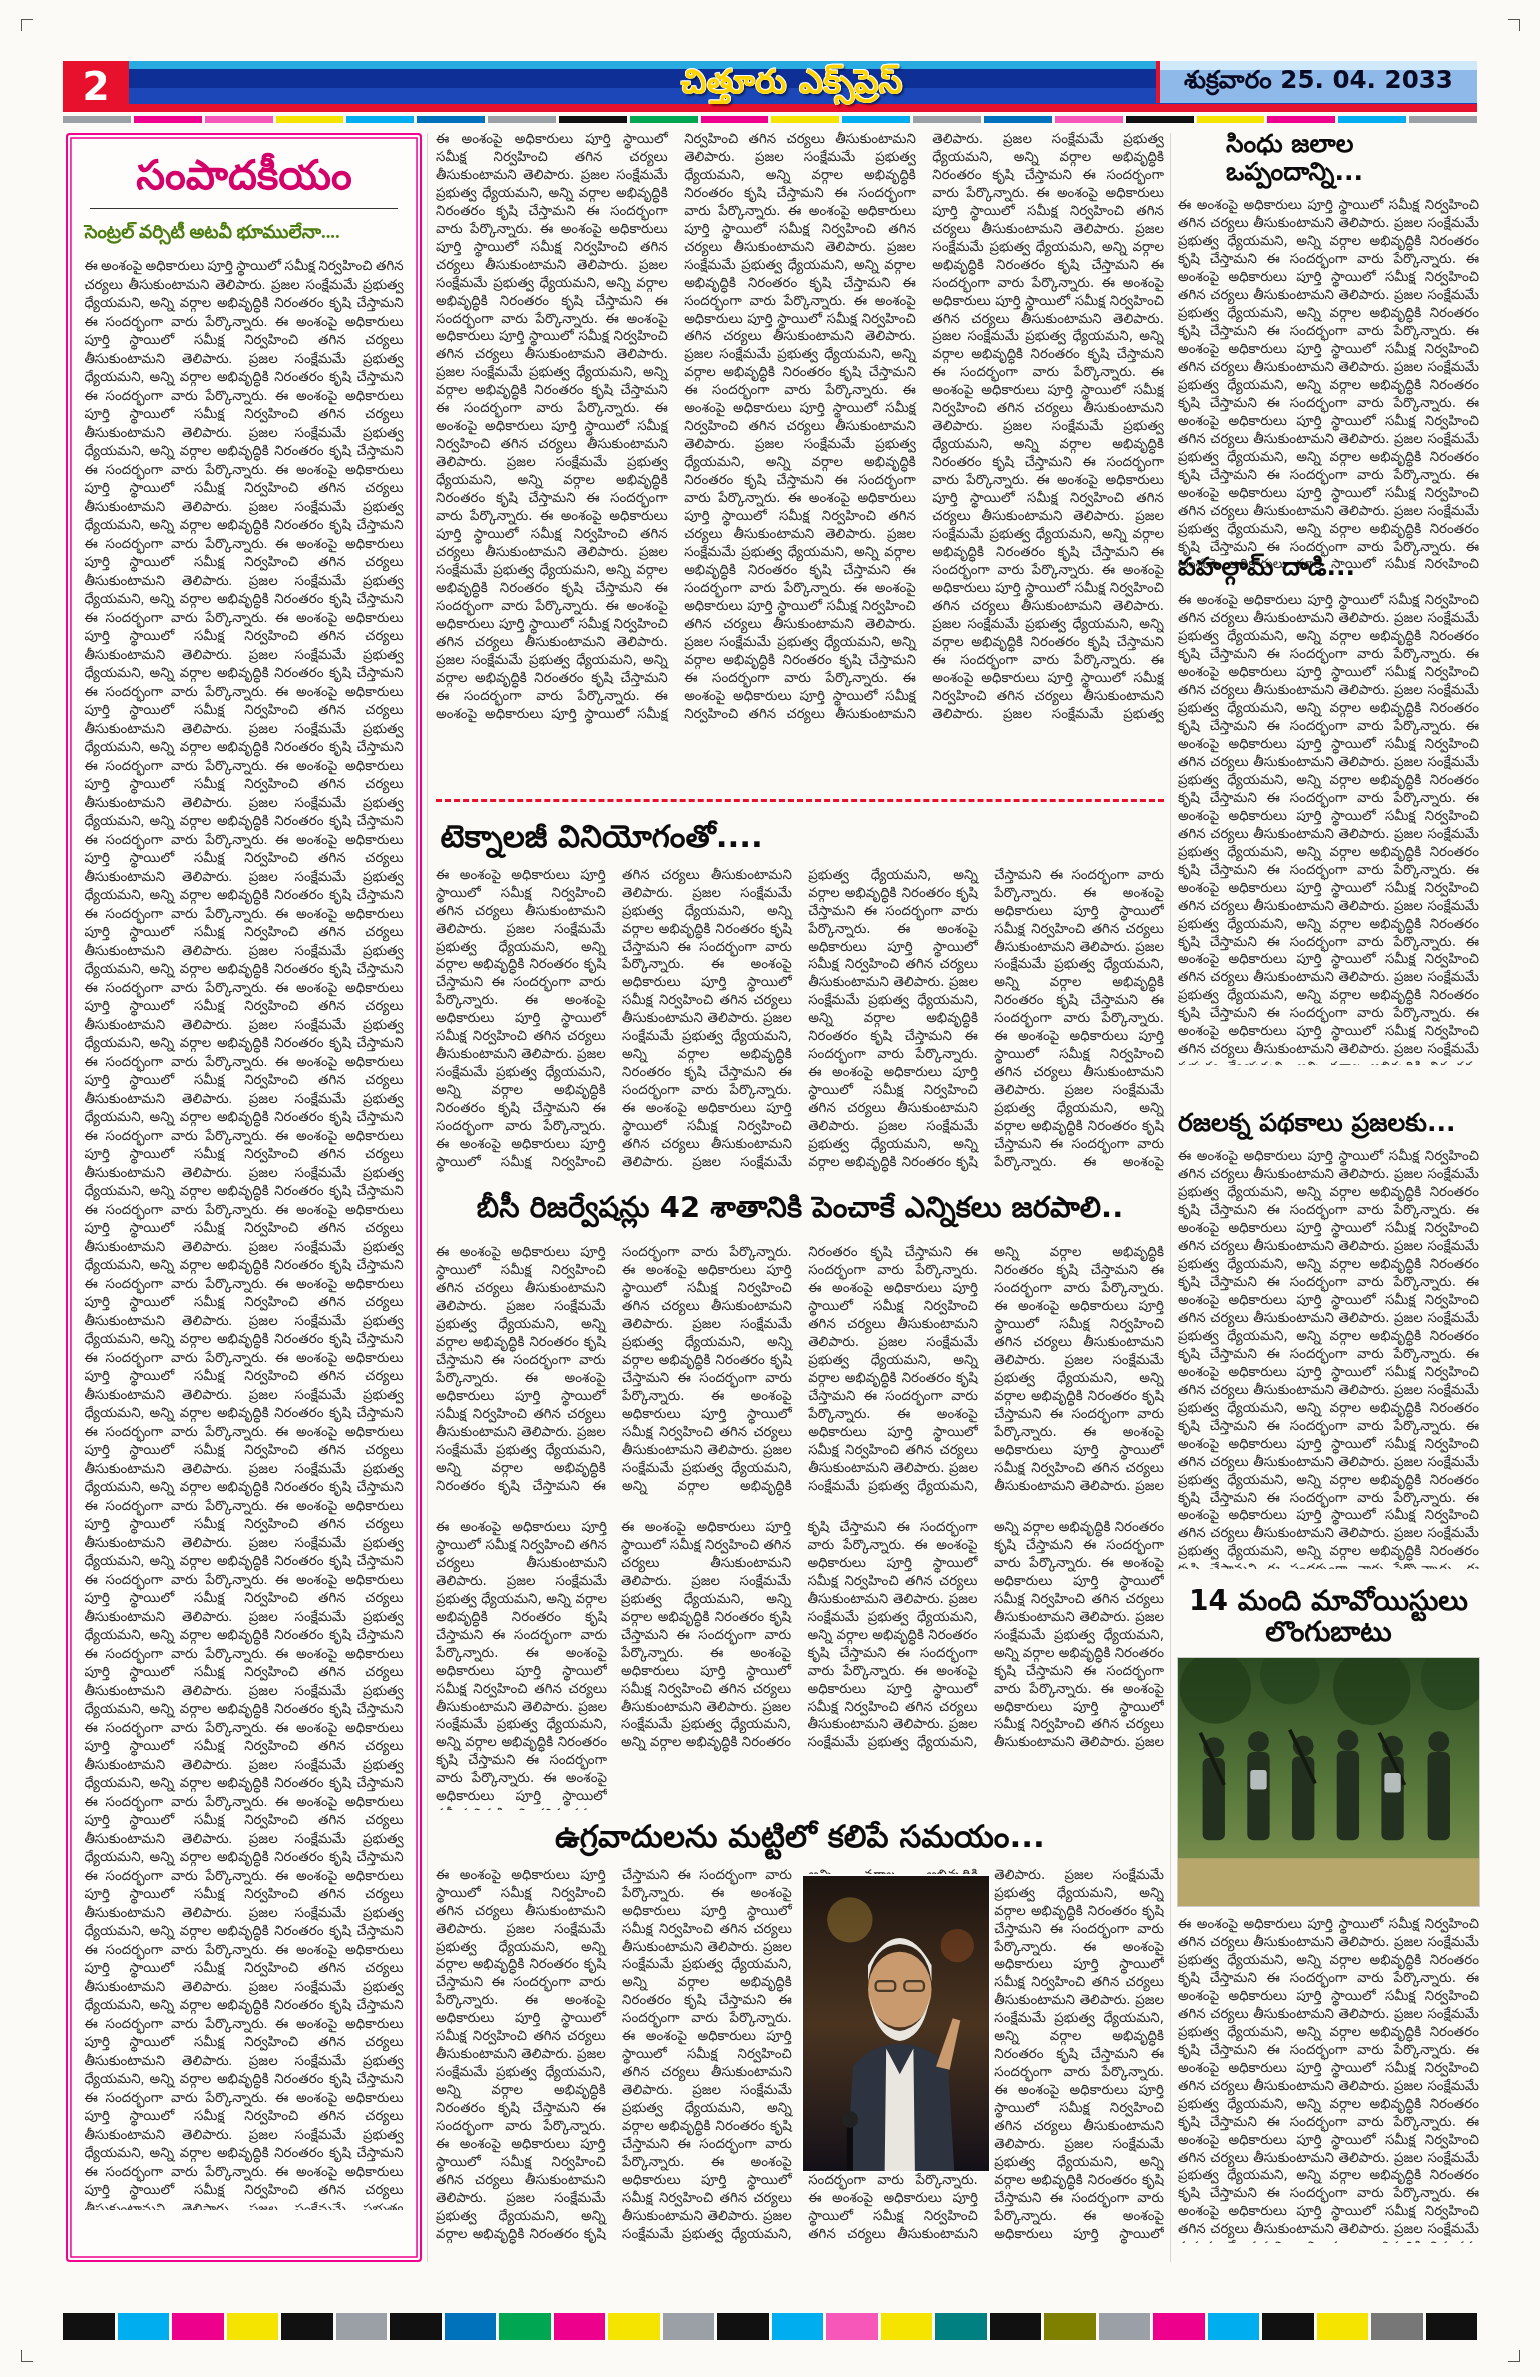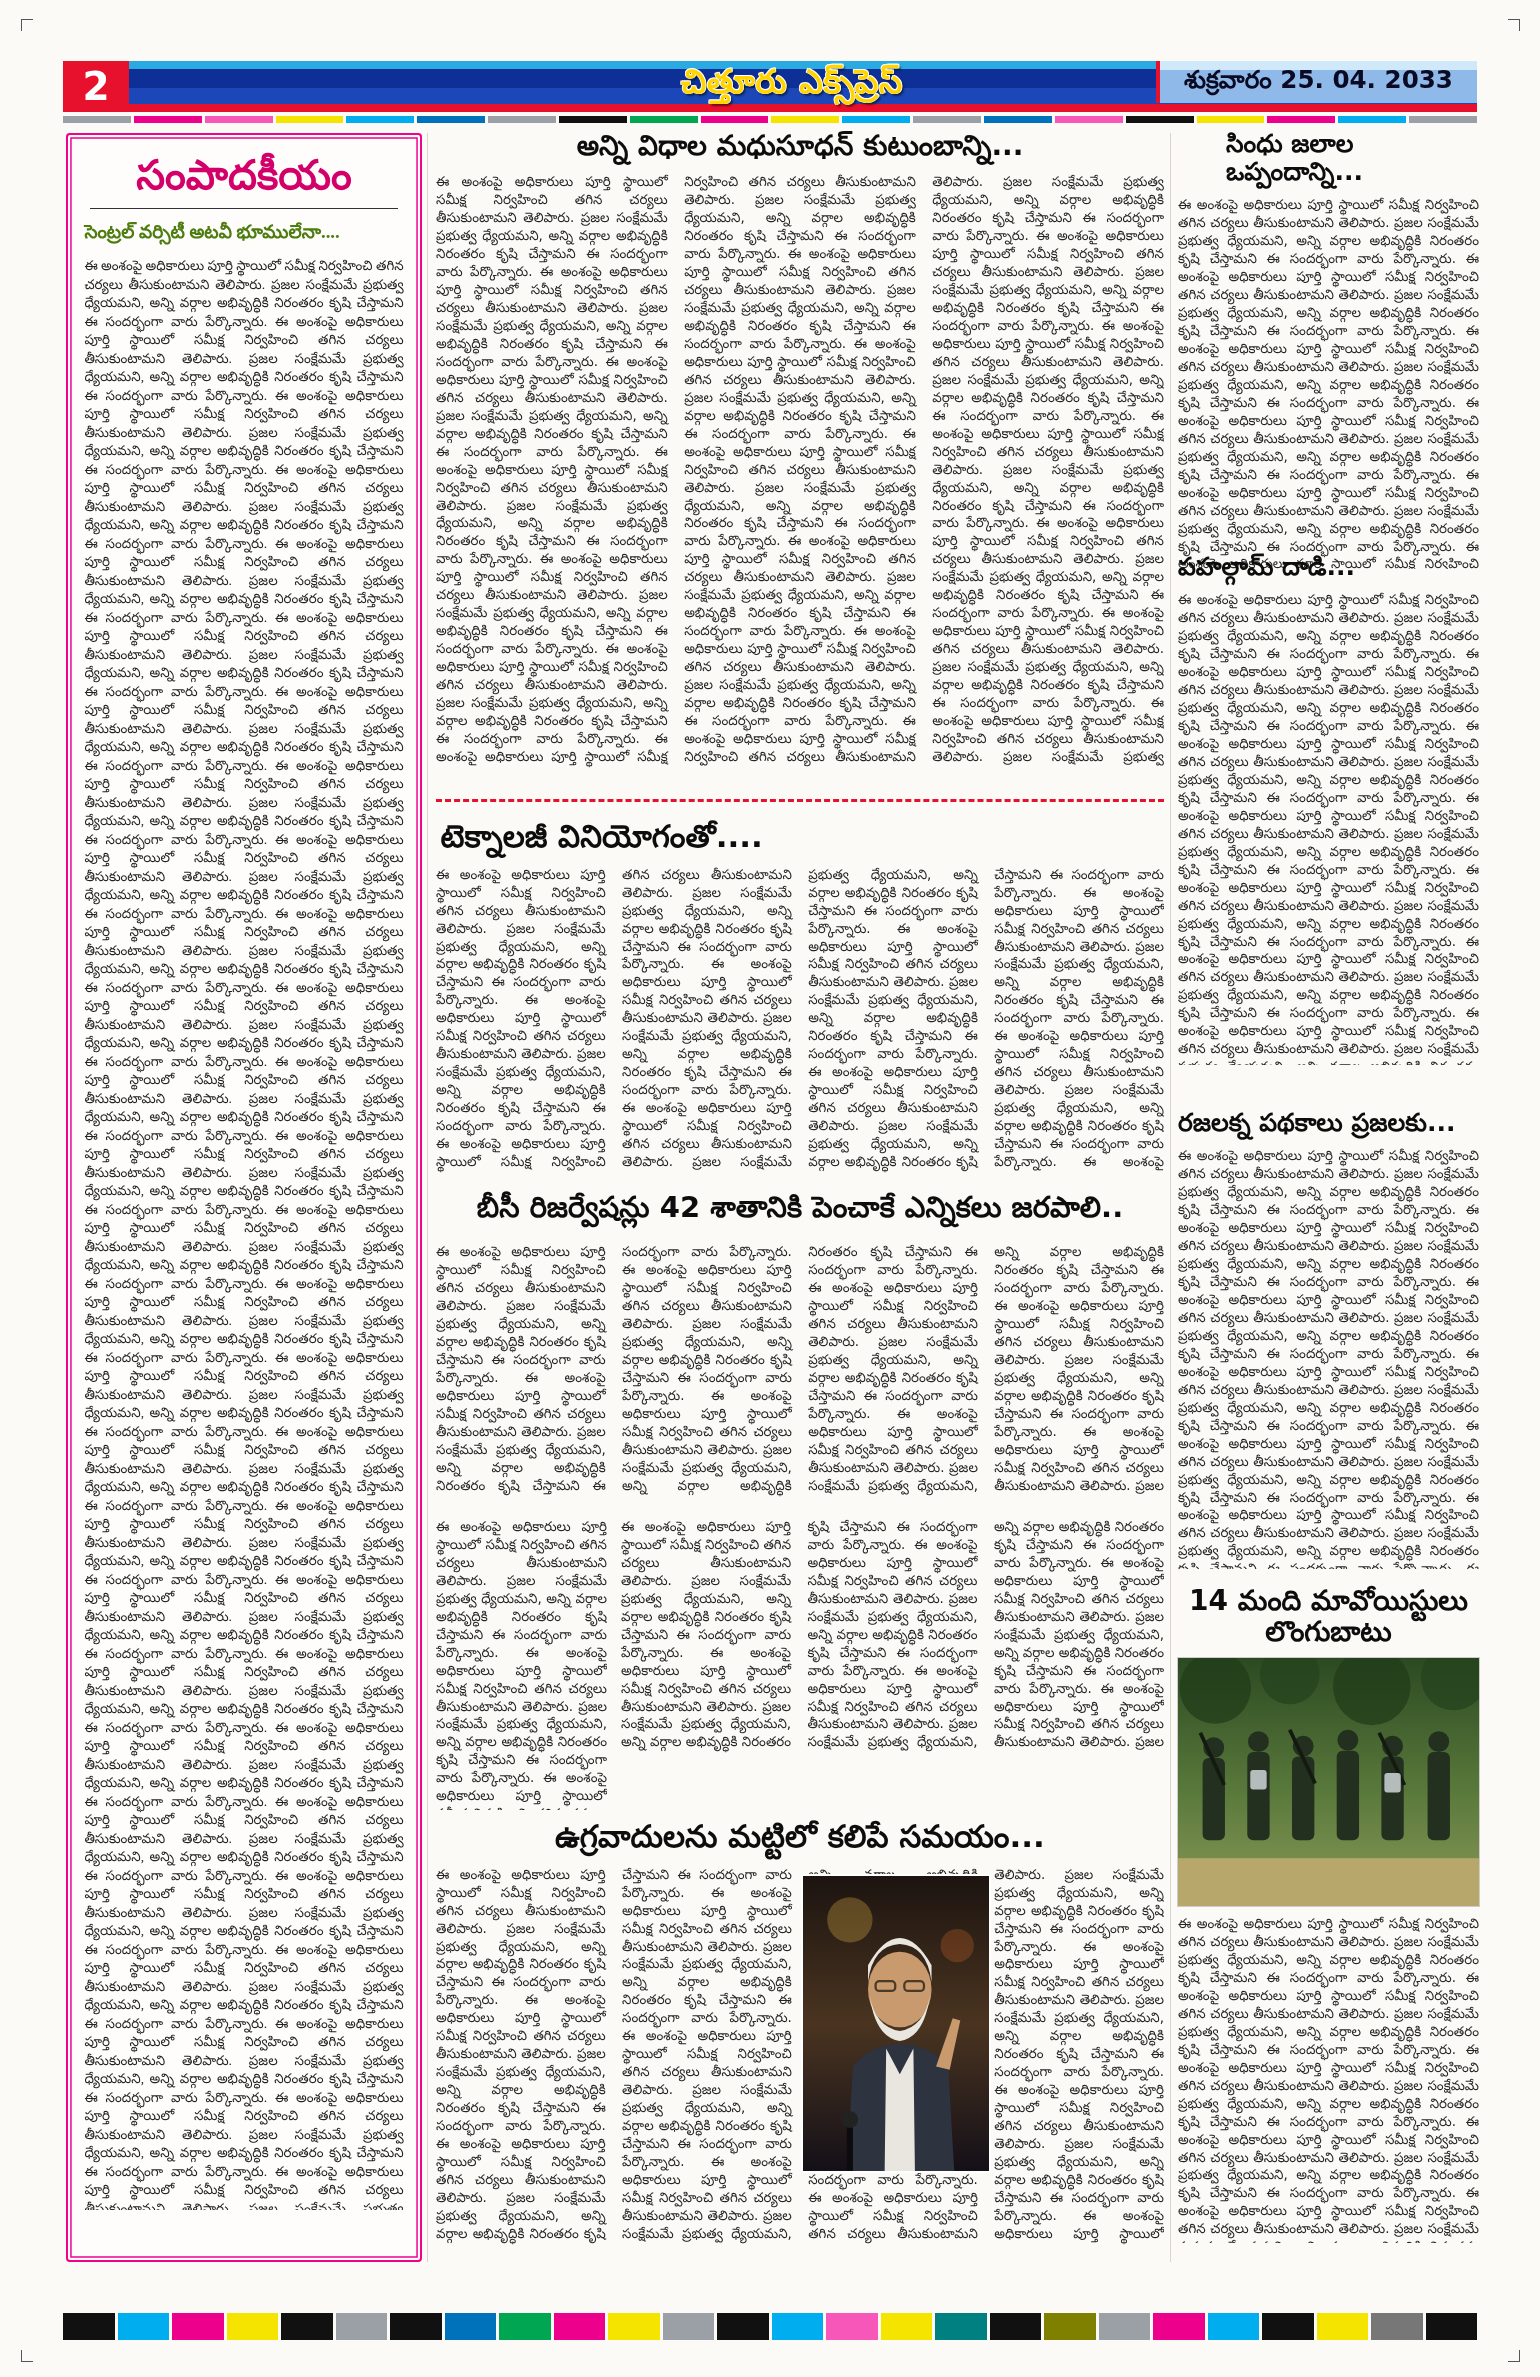--- a/index.html
+++ b/index.html
@@ -173,21 +173,20 @@
   <div class="v-rule r2"></div>
 
   <aside class="editorial">
     <div class="ed-title">సంపాదకీయం</div>
     <div class="ed-rule"></div>
     <div class="ed-subtitle">సెంట్రల్ వర్సిటీ అటవీ భూములేనా....</div>
     <div class="ed-body">ఈ అంశంపై అధికారులు పూర్తి స్థాయిలో సమీక్ష నిర్వహించి తగిన చర్యలు తీసుకుంటామని తెలిపారు. ప్రజల సంక్షేమమే ప్రభుత్వ ధ్యేయమని, అన్ని వర్గాల అభివృద్ధికి నిరంతరం కృషి చేస్తామని ఈ సందర్భంగా వారు పేర్కొన్నారు. ఈ అంశంపై అధికారులు పూర్తి స్థాయిలో సమీక్ష నిర్వహించి తగిన చర్యలు తీసుకుంటామని తెలిపారు. ప్రజల సంక్షేమమే ప్రభుత్వ ధ్యేయమని, అన్ని వర్గాల అభివృద్ధికి నిరంతరం కృషి చేస్తామని ఈ సందర్భంగా వారు పేర్కొన్నారు. ఈ అంశంపై అధికారులు పూర్తి స్థాయిలో సమీక్ష నిర్వహించి తగిన చర్యలు తీసుకుంటామని తెలిపారు. ప్రజల సంక్షేమమే ప్రభుత్వ ధ్యేయమని, అన్ని వర్గాల అభివృద్ధికి నిరంతరం కృషి చేస్తామని ఈ సందర్భంగా వారు పేర్కొన్నారు. ఈ అంశంపై అధికారులు పూర్తి స్థాయిలో సమీక్ష నిర్వహించి తగిన చర్యలు తీసుకుంటామని తెలిపారు. ప్రజల సంక్షేమమే ప్రభుత్వ ధ్యేయమని, అన్ని వర్గాల అభివృద్ధికి నిరంతరం కృషి చేస్తామని ఈ సందర్భంగా వారు పేర్కొన్నారు. ఈ అంశంపై అధికారులు పూర్తి స్థాయిలో సమీక్ష నిర్వహించి తగిన చర్యలు తీసుకుంటామని తెలిపారు. ప్రజల సంక్షేమమే ప్రభుత్వ ధ్యేయమని, అన్ని వర్గాల అభివృద్ధికి నిరంతరం కృషి చేస్తామని ఈ సందర్భంగా వారు పేర్కొన్నారు. ఈ అంశంపై అధికారులు పూర్తి స్థాయిలో సమీక్ష నిర్వహించి తగిన చర్యలు తీసుకుంటామని తెలిపారు. ప్రజల సంక్షేమమే ప్రభుత్వ ధ్యేయమని, అన్ని వర్గాల అభివృద్ధికి నిరంతరం కృషి చేస్తామని ఈ సందర్భంగా వారు పేర్కొన్నారు. ఈ అంశంపై అధికారులు పూర్తి స్థాయిలో సమీక్ష నిర్వహించి తగిన చర్యలు తీసుకుంటామని తెలిపారు. ప్రజల సంక్షేమమే ప్రభుత్వ ధ్యేయమని, అన్ని వర్గాల అభివృద్ధికి నిరంతరం కృషి చేస్తామని ఈ సందర్భంగా వారు పేర్కొన్నారు. ఈ అంశంపై అధికారులు పూర్తి స్థాయిలో సమీక్ష నిర్వహించి తగిన చర్యలు తీసుకుంటామని తెలిపారు. ప్రజల సంక్షేమమే ప్రభుత్వ ధ్యేయమని, అన్ని వర్గాల అభివృద్ధికి నిరంతరం కృషి చేస్తామని ఈ సందర్భంగా వారు పేర్కొన్నారు. ఈ అంశంపై అధికారులు పూర్తి స్థాయిలో సమీక్ష నిర్వహించి తగిన చర్యలు తీసుకుంటామని తెలిపారు. ప్రజల సంక్షేమమే ప్రభుత్వ ధ్యేయమని, అన్ని వర్గాల అభివృద్ధికి నిరంతరం కృషి చేస్తామని ఈ సందర్భంగా వారు పేర్కొన్నారు. ఈ అంశంపై అధికారులు పూర్తి స్థాయిలో సమీక్ష నిర్వహించి తగిన చర్యలు తీసుకుంటామని తెలిపారు. ప్రజల సంక్షేమమే ప్రభుత్వ ధ్యేయమని, అన్ని వర్గాల అభివృద్ధికి నిరంతరం కృషి చేస్తామని ఈ సందర్భంగా వారు పేర్కొన్నారు. ఈ అంశంపై అధికారులు పూర్తి స్థాయిలో సమీక్ష నిర్వహించి తగిన చర్యలు తీసుకుంటామని తెలిపారు. ప్రజల సంక్షేమమే ప్రభుత్వ ధ్యేయమని, అన్ని వర్గాల అభివృద్ధికి నిరంతరం కృషి చేస్తామని ఈ సందర్భంగా వారు పేర్కొన్నారు. ఈ అంశంపై అధికారులు పూర్తి స్థాయిలో సమీక్ష నిర్వహించి తగిన చర్యలు తీసుకుంటామని తెలిపారు. ప్రజల సంక్షేమమే ప్రభుత్వ ధ్యేయమని, అన్ని వర్గాల అభివృద్ధికి నిరంతరం కృషి చేస్తామని ఈ సందర్భంగా వారు పేర్కొన్నారు. ఈ అంశంపై అధికారులు పూర్తి స్థాయిలో సమీక్ష నిర్వహించి తగిన చర్యలు తీసుకుంటామని తెలిపారు. ప్రజల సంక్షేమమే ప్రభుత్వ ధ్యేయమని, అన్ని వర్గాల అభివృద్ధికి నిరంతరం కృషి చేస్తామని ఈ సందర్భంగా వారు పేర్కొన్నారు. ఈ అంశంపై అధికారులు పూర్తి స్థాయిలో సమీక్ష నిర్వహించి తగిన చర్యలు తీసుకుంటామని తెలిపారు. ప్రజల సంక్షేమమే ప్రభుత్వ ధ్యేయమని, అన్ని వర్గాల అభివృద్ధికి నిరంతరం కృషి చేస్తామని ఈ సందర్భంగా వారు పేర్కొన్నారు. ఈ అంశంపై అధికారులు పూర్తి స్థాయిలో సమీక్ష నిర్వహించి తగిన చర్యలు తీసుకుంటామని తెలిపారు. ప్రజల సంక్షేమమే ప్రభుత్వ ధ్యేయమని, అన్ని వర్గాల అభివృద్ధికి నిరంతరం కృషి చేస్తామని ఈ సందర్భంగా వారు పేర్కొన్నారు. ఈ అంశంపై అధికారులు పూర్తి స్థాయిలో సమీక్ష నిర్వహించి తగిన చర్యలు తీసుకుంటామని తెలిపారు. ప్రజల సంక్షేమమే ప్రభుత్వ ధ్యేయమని, అన్ని వర్గాల అభివృద్ధికి నిరంతరం కృషి చేస్తామని ఈ సందర్భంగా వారు పేర్కొన్నారు. ఈ అంశంపై అధికారులు పూర్తి స్థాయిలో సమీక్ష నిర్వహించి తగిన చర్యలు తీసుకుంటామని తెలిపారు. ప్రజల సంక్షేమమే ప్రభుత్వ ధ్యేయమని, అన్ని వర్గాల అభివృద్ధికి నిరంతరం కృషి చేస్తామని ఈ సందర్భంగా వారు పేర్కొన్నారు. ఈ అంశంపై అధికారులు పూర్తి స్థాయిలో సమీక్ష నిర్వహించి తగిన చర్యలు తీసుకుంటామని తెలిపారు. ప్రజల సంక్షేమమే ప్రభుత్వ ధ్యేయమని, అన్ని వర్గాల అభివృద్ధికి నిరంతరం కృషి చేస్తామని ఈ సందర్భంగా వారు పేర్కొన్నారు. ఈ అంశంపై అధికారులు పూర్తి స్థాయిలో సమీక్ష నిర్వహించి తగిన చర్యలు తీసుకుంటామని తెలిపారు. ప్రజల సంక్షేమమే ప్రభుత్వ ధ్యేయమని, అన్ని వర్గాల అభివృద్ధికి నిరంతరం కృషి చేస్తామని ఈ సందర్భంగా వారు పేర్కొన్నారు. ఈ అంశంపై అధికారులు పూర్తి స్థాయిలో సమీక్ష నిర్వహించి తగిన చర్యలు తీసుకుంటామని తెలిపారు. ప్రజల సంక్షేమమే ప్రభుత్వ ధ్యేయమని, అన్ని వర్గాల అభివృద్ధికి నిరంతరం కృషి చేస్తామని ఈ సందర్భంగా వారు పేర్కొన్నారు. ఈ అంశంపై అధికారులు పూర్తి స్థాయిలో సమీక్ష నిర్వహించి తగిన చర్యలు తీసుకుంటామని తెలిపారు. ప్రజల సంక్షేమమే ప్రభుత్వ ధ్యేయమని, అన్ని వర్గాల అభివృద్ధికి నిరంతరం కృషి చేస్తామని ఈ సందర్భంగా వారు పేర్కొన్నారు. ఈ అంశంపై అధికారులు పూర్తి స్థాయిలో సమీక్ష నిర్వహించి తగిన చర్యలు తీసుకుంటామని తెలిపారు. ప్రజల సంక్షేమమే ప్రభుత్వ ధ్యేయమని, అన్ని వర్గాల అభివృద్ధికి నిరంతరం కృషి చేస్తామని ఈ సందర్భంగా వారు పేర్కొన్నారు. ఈ అంశంపై అధికారులు పూర్తి స్థాయిలో సమీక్ష నిర్వహించి తగిన చర్యలు తీసుకుంటామని తెలిపారు. ప్రజల సంక్షేమమే ప్రభుత్వ ధ్యేయమని, అన్ని వర్గాల అభివృద్ధికి నిరంతరం కృషి చేస్తామని ఈ సందర్భంగా వారు పేర్కొన్నారు. ఈ అంశంపై అధికారులు పూర్తి స్థాయిలో సమీక్ష నిర్వహించి తగిన చర్యలు తీసుకుంటామని తెలిపారు. ప్రజల సంక్షేమమే ప్రభుత్వ ధ్యేయమని, అన్ని వర్గాల అభివృద్ధికి నిరంతరం కృషి చేస్తామని ఈ సందర్భంగా వారు పేర్కొన్నారు. ఈ అంశంపై అధికారులు పూర్తి స్థాయిలో సమీక్ష నిర్వహించి తగిన చర్యలు తీసుకుంటామని తెలిపారు. ప్రజల సంక్షేమమే ప్రభుత్వ ధ్యేయమని, అన్ని వర్గాల అభివృద్ధికి నిరంతరం కృషి చేస్తామని ఈ సందర్భంగా వారు పేర్కొన్నారు. ఈ అంశంపై అధికారులు పూర్తి స్థాయిలో సమీక్ష నిర్వహించి తగిన చర్యలు తీసుకుంటామని తెలిపారు. ప్రజల సంక్షేమమే ప్రభుత్వ ధ్యేయమని, అన్ని వర్గాల అభివృద్ధికి నిరంతరం కృషి చేస్తామని ఈ సందర్భంగా వారు పేర్కొన్నారు. ఈ అంశంపై అధికారులు పూర్తి స్థాయిలో సమీక్ష నిర్వహించి తగిన చర్యలు తీసుకుంటామని తెలిపారు. ప్రజల సంక్షేమమే ప్రభుత్వ ధ్యేయమని, అన్ని వర్గాల అభివృద్ధికి నిరంతరం కృషి చేస్తామని ఈ సందర్భంగా వారు పేర్కొన్నారు. ఈ అంశంపై అధికారులు పూర్తి స్థాయిలో సమీక్ష నిర్వహించి తగిన చర్యలు తీసుకుంటామని తెలిపారు. ప్రజల సంక్షేమమే ప్రభుత్వ ధ్యేయమని, అన్ని వర్గాల అభివృద్ధికి నిరంతరం కృషి చేస్తామని ఈ సందర్భంగా వారు పేర్కొన్నారు. ఈ అంశంపై అధికారులు పూర్తి స్థాయిలో సమీక్ష నిర్వహించి తగిన చర్యలు తీసుకుంటామని తెలిపారు. ప్రజల సంక్షేమమే ప్రభుత్వ ధ్యేయమని, అన్ని వర్గాల అభివృద్ధికి నిరంతరం కృషి చేస్తామని ఈ సందర్భంగా వారు పేర్కొన్నారు. ఈ అంశంపై అధికారులు పూర్తి స్థాయిలో సమీక్ష నిర్వహించి తగిన చర్యలు తీసుకుంటామని తెలిపారు. ప్రజల సంక్షేమమే ప్రభుత్వ ధ్యేయమని, అన్ని వర్గాల అభివృద్ధికి నిరంతరం కృషి చేస్తామని ఈ సందర్భంగా వారు పేర్కొన్నారు. ఈ అంశంపై అధికారులు పూర్తి స్థాయిలో సమీక్ష నిర్వహించి తగిన చర్యలు తీసుకుంటామని తెలిపారు. ప్రజల సంక్షేమమే ప్రభుత్వ ధ్యేయమని, అన్ని వర్గాల అభివృద్ధికి నిరంతరం కృషి చేస్తామని ఈ సందర్భంగా వారు పేర్కొన్నారు. ఈ అంశంపై అధికారులు పూర్తి స్థాయిలో సమీక్ష నిర్వహించి తగిన చర్యలు తీసుకుంటామని తెలిపారు. ప్రజల సంక్షేమమే ప్రభుత్వ ధ్యేయమని, అన్ని వర్గాల అభివృద్ధికి నిరంతరం కృషి చేస్తామని ఈ సందర్భంగా వారు పేర్కొన్నారు. ఈ అంశంపై అధికారులు పూర్తి స్థాయిలో సమీక్ష నిర్వహించి తగిన చర్యలు తీసుకుంటామని తెలిపారు. ప్రజల సంక్షేమమే ప్రభుత్వ ధ్యేయమని, అన్ని వర్గాల అభివృద్ధికి నిరంతరం కృషి చేస్తామని ఈ సందర్భంగా వారు పేర్కొన్నారు. ఈ అంశంపై అధికారులు పూర్తి స్థాయిలో సమీక్ష నిర్వహించి తగిన చర్యలు తీసుకుంటామని తెలిపారు. ప్రజల సంక్షేమమే ప్రభుత్వ ధ్యేయమని, అన్ని వర్గాల అభివృద్ధికి నిరంతరం కృషి చేస్తామని ఈ సందర్భంగా వారు పేర్కొన్నారు. ఈ అంశంపై అధికారులు పూర్తి స్థాయిలో సమీక్ష నిర్వహించి తగిన చర్యలు తీసుకుంటామని తెలిపారు. ప్రజల సంక్షేమమే ప్రభుత్వ ధ్యేయమని, అన్ని వర్గాల అభివృద్ధికి నిరంతరం కృషి చేస్తామని ఈ సందర్భంగా వారు పేర్కొన్నారు. ఈ అంశంపై అధికారులు పూర్తి స్థాయిలో సమీక్ష నిర్వహించి తగిన చర్యలు తీసుకుంటామని తెలిపారు. ప్రజల సంక్షేమమే ప్రభుత్వ ధ్యేయమని, అన్ని వర్గాల అభివృద్ధికి నిరంతరం కృషి చేస్తామని ఈ సందర్భంగా వారు పేర్కొన్నారు. ఈ అంశంపై అధికారులు పూర్తి స్థాయిలో సమీక్ష నిర్వహించి తగిన చర్యలు తీసుకుంటామని తెలిపారు. ప్రజల సంక్షేమమే ప్రభుత్వ ధ్యేయమని, అన్ని వర్గాల అభివృద్ధికి నిరంతరం కృషి చేస్తామని ఈ సందర్భంగా వారు పేర్కొన్నారు. ఈ అంశంపై అధికారులు పూర్తి స్థాయిలో సమీక్ష నిర్వహించి తగిన చర్యలు తీసుకుంటామని తెలిపారు. ప్రజల సంక్షేమమే ప్రభుత్వ ధ్యేయమని, అన్ని వర్గాల అభివృద్ధికి నిరంతరం కృషి చేస్తామని ఈ సందర్భంగా వారు పేర్కొన్నారు. ఈ అంశంపై అధికారులు పూర్తి స్థాయిలో సమీక్ష నిర్వహించి తగిన చర్యలు తీసుకుంటామని తెలిపారు. ప్రజల సంక్షేమమే ప్రభుత్వ ధ్యేయమని, అన్ని వర్గాల అభివృద్ధికి నిరంతరం కృషి చేస్తామని ఈ సందర్భంగా వారు పేర్కొన్నారు. ఈ అంశంపై అధికారులు పూర్తి స్థాయిలో సమీక్ష నిర్వహించి తగిన చర్యలు తీసుకుంటామని తెలిపారు. ప్రజల సంక్షేమమే ప్రభుత్వ ధ్యేయమని, అన్ని వర్గాల అభివృద్ధికి నిరంతరం కృషి చేస్తామని ఈ సందర్భంగా వారు పేర్కొన్నారు. ఈ అంశంపై అధికారులు పూర్తి స్థాయిలో సమీక్ష నిర్వహించి తగిన చర్యలు తీసుకుంటామని తెలిపారు. ప్రజల సంక్షేమమే ప్రభుత్వ ధ్యేయమని, అన్ని వర్గాల అభివృద్ధికి నిరంతరం కృషి చేస్తామని ఈ సందర్భంగా వారు పేర్కొన్నారు. ఈ అంశంపై అధికారులు పూర్తి స్థాయిలో సమీక్ష నిర్వహించి తగిన చర్యలు తీసుకుంటామని తెలిపారు. ప్రజల సంక్షేమమే ప్రభుత్వ ధ్యేయమని, అన్ని వర్గాల అభివృద్ధికి నిరంతరం కృషి చేస్తామని ఈ సందర్భంగా వారు పేర్కొన్నారు. ఈ అంశంపై అధికారులు పూర్తి స్థాయిలో సమీక్ష నిర్వహించి తగిన చర్యలు తీసుకుంటామని తెలిపారు. ప్రజల సంక్షేమమే ప్రభుత్వ ధ్యేయమని, అన్ని వర్గాల అభివృద్ధికి నిరంతరం కృషి చేస్తామని ఈ సందర్భంగా వారు పేర్కొన్నారు. ఈ అంశంపై అధికారులు పూర్తి స్థాయిలో సమీక్ష నిర్వహించి తగిన చర్యలు తీసుకుంటామని తెలిపారు. ప్రజల సంక్షేమమే ప్రభుత్వ ధ్యేయమని, అన్ని వర్గాల అభివృద్ధికి నిరంతరం కృషి చేస్తామని ఈ సందర్భంగా వారు పేర్కొన్నారు. ఈ అంశంపై అధికారులు పూర్తి స్థాయిలో సమీక్ష నిర్వహించి తగిన చర్యలు తీసుకుంటామని తెలిపారు. ప్రజల సంక్షేమమే ప్రభుత్వ ధ్యేయమని, అన్ని వర్గాల అభివృద్ధికి నిరంతరం కృషి చేస్తామని ఈ సందర్భంగా వారు పేర్కొన్నారు. ఈ అంశంపై అధికారులు పూర్తి స్థాయిలో సమీక్ష నిర్వహించి తగిన చర్యలు తీసుకుంటామని తెలిపారు. ప్రజల సంక్షేమమే ప్రభుత్వ ధ్యేయమని, అన్ని వర్గాల అభివృద్ధికి నిరంతరం కృషి చేస్తామని ఈ సందర్భంగా వారు పేర్కొన్నారు. ఈ అంశంపై అధికారులు పూర్తి స్థాయిలో సమీక్ష నిర్వహించి తగిన చర్యలు తీసుకుంటామని తెలిపారు. ప్రజల సంక్షేమమే ప్రభుత్వ ధ్యేయమని, అన్ని వర్గాల అభివృద్ధికి నిరంతరం కృషి చేస్తామని ఈ సందర్భంగా వారు పేర్కొన్నారు. ఈ అంశంపై అధికారులు పూర్తి స్థాయిలో సమీక్ష నిర్వహించి తగిన చర్యలు తీసుకుంటామని తెలిపారు. ప్రజల సంక్షేమమే ప్రభుత్వ ధ్యేయమని, అన్ని వర్గాల అభివృద్ధికి నిరంతరం కృషి చేస్తామని ఈ సందర్భంగా వారు పేర్కొన్నారు. </div>
   </aside>
 
   <section class="abs art-family">
-    <h2 class="headline center">అన్ని విధాల మధుసూధన్ కుటుంబాన్ని...</h2>
     <div class="body-text">ఈ అంశంపై అధికారులు పూర్తి స్థాయిలో సమీక్ష నిర్వహించి తగిన చర్యలు తీసుకుంటామని తెలిపారు. ప్రజల సంక్షేమమే ప్రభుత్వ ధ్యేయమని, అన్ని వర్గాల అభివృద్ధికి నిరంతరం కృషి చేస్తామని ఈ సందర్భంగా వారు పేర్కొన్నారు. ఈ అంశంపై అధికారులు పూర్తి స్థాయిలో సమీక్ష నిర్వహించి తగిన చర్యలు తీసుకుంటామని తెలిపారు. ప్రజల సంక్షేమమే ప్రభుత్వ ధ్యేయమని, అన్ని వర్గాల అభివృద్ధికి నిరంతరం కృషి చేస్తామని ఈ సందర్భంగా వారు పేర్కొన్నారు. ఈ అంశంపై అధికారులు పూర్తి స్థాయిలో సమీక్ష నిర్వహించి తగిన చర్యలు తీసుకుంటామని తెలిపారు. ప్రజల సంక్షేమమే ప్రభుత్వ ధ్యేయమని, అన్ని వర్గాల అభివృద్ధికి నిరంతరం కృషి చేస్తామని ఈ సందర్భంగా వారు పేర్కొన్నారు. ఈ అంశంపై అధికారులు పూర్తి స్థాయిలో సమీక్ష నిర్వహించి తగిన చర్యలు తీసుకుంటామని తెలిపారు. ప్రజల సంక్షేమమే ప్రభుత్వ ధ్యేయమని, అన్ని వర్గాల అభివృద్ధికి నిరంతరం కృషి చేస్తామని ఈ సందర్భంగా వారు పేర్కొన్నారు. ఈ అంశంపై అధికారులు పూర్తి స్థాయిలో సమీక్ష నిర్వహించి తగిన చర్యలు తీసుకుంటామని తెలిపారు. ప్రజల సంక్షేమమే ప్రభుత్వ ధ్యేయమని, అన్ని వర్గాల అభివృద్ధికి నిరంతరం కృషి చేస్తామని ఈ సందర్భంగా వారు పేర్కొన్నారు. ఈ అంశంపై అధికారులు పూర్తి స్థాయిలో సమీక్ష నిర్వహించి తగిన చర్యలు తీసుకుంటామని తెలిపారు. ప్రజల సంక్షేమమే ప్రభుత్వ ధ్యేయమని, అన్ని వర్గాల అభివృద్ధికి నిరంతరం కృషి చేస్తామని ఈ సందర్భంగా వారు పేర్కొన్నారు. ఈ అంశంపై అధికారులు పూర్తి స్థాయిలో సమీక్ష నిర్వహించి తగిన చర్యలు తీసుకుంటామని తెలిపారు. ప్రజల సంక్షేమమే ప్రభుత్వ ధ్యేయమని, అన్ని వర్గాల అభివృద్ధికి నిరంతరం కృషి చేస్తామని ఈ సందర్భంగా వారు పేర్కొన్నారు. ఈ అంశంపై అధికారులు పూర్తి స్థాయిలో సమీక్ష నిర్వహించి తగిన చర్యలు తీసుకుంటామని తెలిపారు. ప్రజల సంక్షేమమే ప్రభుత్వ ధ్యేయమని, అన్ని వర్గాల అభివృద్ధికి నిరంతరం కృషి చేస్తామని ఈ సందర్భంగా వారు పేర్కొన్నారు. ఈ అంశంపై అధికారులు పూర్తి స్థాయిలో సమీక్ష నిర్వహించి తగిన చర్యలు తీసుకుంటామని తెలిపారు. ప్రజల సంక్షేమమే ప్రభుత్వ ధ్యేయమని, అన్ని వర్గాల అభివృద్ధికి నిరంతరం కృషి చేస్తామని ఈ సందర్భంగా వారు పేర్కొన్నారు. ఈ అంశంపై అధికారులు పూర్తి స్థాయిలో సమీక్ష నిర్వహించి తగిన చర్యలు తీసుకుంటామని తెలిపారు. ప్రజల సంక్షేమమే ప్రభుత్వ ధ్యేయమని, అన్ని వర్గాల అభివృద్ధికి నిరంతరం కృషి చేస్తామని ఈ సందర్భంగా వారు పేర్కొన్నారు. ఈ అంశంపై అధికారులు పూర్తి స్థాయిలో సమీక్ష నిర్వహించి తగిన చర్యలు తీసుకుంటామని తెలిపారు. ప్రజల సంక్షేమమే ప్రభుత్వ ధ్యేయమని, అన్ని వర్గాల అభివృద్ధికి నిరంతరం కృషి చేస్తామని ఈ సందర్భంగా వారు పేర్కొన్నారు. ఈ అంశంపై అధికారులు పూర్తి స్థాయిలో సమీక్ష నిర్వహించి తగిన చర్యలు తీసుకుంటామని తెలిపారు. ప్రజల సంక్షేమమే ప్రభుత్వ ధ్యేయమని, అన్ని వర్గాల అభివృద్ధికి నిరంతరం కృషి చేస్తామని ఈ సందర్భంగా వారు పేర్కొన్నారు. ఈ అంశంపై అధికారులు పూర్తి స్థాయిలో సమీక్ష నిర్వహించి తగిన చర్యలు తీసుకుంటామని తెలిపారు. ప్రజల సంక్షేమమే ప్రభుత్వ ధ్యేయమని, అన్ని వర్గాల అభివృద్ధికి నిరంతరం కృషి చేస్తామని ఈ సందర్భంగా వారు పేర్కొన్నారు. ఈ అంశంపై అధికారులు పూర్తి స్థాయిలో సమీక్ష నిర్వహించి తగిన చర్యలు తీసుకుంటామని తెలిపారు. ప్రజల సంక్షేమమే ప్రభుత్వ ధ్యేయమని, అన్ని వర్గాల అభివృద్ధికి నిరంతరం కృషి చేస్తామని ఈ సందర్భంగా వారు పేర్కొన్నారు. ఈ అంశంపై అధికారులు పూర్తి స్థాయిలో సమీక్ష నిర్వహించి తగిన చర్యలు తీసుకుంటామని తెలిపారు. ప్రజల సంక్షేమమే ప్రభుత్వ ధ్యేయమని, అన్ని వర్గాల అభివృద్ధికి నిరంతరం కృషి చేస్తామని ఈ సందర్భంగా వారు పేర్కొన్నారు. ఈ అంశంపై అధికారులు పూర్తి స్థాయిలో సమీక్ష నిర్వహించి తగిన చర్యలు తీసుకుంటామని తెలిపారు. ప్రజల సంక్షేమమే ప్రభుత్వ ధ్యేయమని, అన్ని వర్గాల అభివృద్ధికి నిరంతరం కృషి చేస్తామని ఈ సందర్భంగా వారు పేర్కొన్నారు. ఈ అంశంపై అధికారులు పూర్తి స్థాయిలో సమీక్ష నిర్వహించి తగిన చర్యలు తీసుకుంటామని తెలిపారు. ప్రజల సంక్షేమమే ప్రభుత్వ ధ్యేయమని, అన్ని వర్గాల అభివృద్ధికి నిరంతరం కృషి చేస్తామని ఈ సందర్భంగా వారు పేర్కొన్నారు. ఈ అంశంపై అధికారులు పూర్తి స్థాయిలో సమీక్ష నిర్వహించి తగిన చర్యలు తీసుకుంటామని తెలిపారు. ప్రజల సంక్షేమమే ప్రభుత్వ ధ్యేయమని, అన్ని వర్గాల అభివృద్ధికి నిరంతరం కృషి చేస్తామని ఈ సందర్భంగా వారు పేర్కొన్నారు. ఈ అంశంపై అధికారులు పూర్తి స్థాయిలో సమీక్ష నిర్వహించి తగిన చర్యలు తీసుకుంటామని తెలిపారు. ప్రజల సంక్షేమమే ప్రభుత్వ ధ్యేయమని, అన్ని వర్గాల అభివృద్ధికి నిరంతరం కృషి చేస్తామని ఈ సందర్భంగా వారు పేర్కొన్నారు. ఈ అంశంపై అధికారులు పూర్తి స్థాయిలో సమీక్ష నిర్వహించి తగిన చర్యలు తీసుకుంటామని తెలిపారు. ప్రజల సంక్షేమమే ప్రభుత్వ ధ్యేయమని, అన్ని వర్గాల అభివృద్ధికి నిరంతరం కృషి చేస్తామని ఈ సందర్భంగా వారు పేర్కొన్నారు. ఈ అంశంపై అధికారులు పూర్తి స్థాయిలో సమీక్ష నిర్వహించి తగిన చర్యలు తీసుకుంటామని తెలిపారు. ప్రజల సంక్షేమమే ప్రభుత్వ ధ్యేయమని, అన్ని వర్గాల అభివృద్ధికి నిరంతరం కృషి చేస్తామని ఈ సందర్భంగా వారు పేర్కొన్నారు. ఈ అంశంపై అధికారులు పూర్తి స్థాయిలో సమీక్ష నిర్వహించి తగిన చర్యలు తీసుకుంటామని తెలిపారు. ప్రజల సంక్షేమమే ప్రభుత్వ ధ్యేయమని, అన్ని వర్గాల అభివృద్ధికి నిరంతరం కృషి చేస్తామని ఈ సందర్భంగా వారు పేర్కొన్నారు. ఈ అంశంపై అధికారులు పూర్తి స్థాయిలో సమీక్ష నిర్వహించి తగిన చర్యలు తీసుకుంటామని తెలిపారు. ప్రజల సంక్షేమమే ప్రభుత్వ ధ్యేయమని, అన్ని వర్గాల అభివృద్ధికి నిరంతరం కృషి చేస్తామని ఈ సందర్భంగా వారు పేర్కొన్నారు. ఈ అంశంపై అధికారులు పూర్తి స్థాయిలో సమీక్ష నిర్వహించి తగిన చర్యలు తీసుకుంటామని తెలిపారు. ప్రజల సంక్షేమమే ప్రభుత్వ ధ్యేయమని, అన్ని వర్గాల అభివృద్ధికి నిరంతరం కృషి చేస్తామని ఈ సందర్భంగా వారు పేర్కొన్నారు. ఈ అంశంపై అధికారులు పూర్తి స్థాయిలో సమీక్ష నిర్వహించి తగిన చర్యలు తీసుకుంటామని తెలిపారు. ప్రజల సంక్షేమమే ప్రభుత్వ ధ్యేయమని, అన్ని వర్గాల అభివృద్ధికి నిరంతరం కృషి చేస్తామని ఈ సందర్భంగా వారు పేర్కొన్నారు. ఈ అంశంపై అధికారులు పూర్తి స్థాయిలో సమీక్ష నిర్వహించి తగిన చర్యలు తీసుకుంటామని తెలిపారు. ప్రజల సంక్షేమమే ప్రభుత్వ ధ్యేయమని, అన్ని వర్గాల అభివృద్ధికి నిరంతరం కృషి చేస్తామని ఈ సందర్భంగా వారు పేర్కొన్నారు. </div>
   </section>
   <div class="dashed-sep"></div>
 
   <section class="abs art-tech">
     <h2 class="headline">టెక్నాలజీ వినియోగంతో....</h2>
     <div class="body-text">ఈ అంశంపై అధికారులు పూర్తి స్థాయిలో సమీక్ష నిర్వహించి తగిన చర్యలు తీసుకుంటామని తెలిపారు. ప్రజల సంక్షేమమే ప్రభుత్వ ధ్యేయమని, అన్ని వర్గాల అభివృద్ధికి నిరంతరం కృషి చేస్తామని ఈ సందర్భంగా వారు పేర్కొన్నారు. ఈ అంశంపై అధికారులు పూర్తి స్థాయిలో సమీక్ష నిర్వహించి తగిన చర్యలు తీసుకుంటామని తెలిపారు. ప్రజల సంక్షేమమే ప్రభుత్వ ధ్యేయమని, అన్ని వర్గాల అభివృద్ధికి నిరంతరం కృషి చేస్తామని ఈ సందర్భంగా వారు పేర్కొన్నారు. ఈ అంశంపై అధికారులు పూర్తి స్థాయిలో సమీక్ష నిర్వహించి తగిన చర్యలు తీసుకుంటామని తెలిపారు. ప్రజల సంక్షేమమే ప్రభుత్వ ధ్యేయమని, అన్ని వర్గాల అభివృద్ధికి నిరంతరం కృషి చేస్తామని ఈ సందర్భంగా వారు పేర్కొన్నారు. ఈ అంశంపై అధికారులు పూర్తి స్థాయిలో సమీక్ష నిర్వహించి తగిన చర్యలు తీసుకుంటామని తెలిపారు. ప్రజల సంక్షేమమే ప్రభుత్వ ధ్యేయమని, అన్ని వర్గాల అభివృద్ధికి నిరంతరం కృషి చేస్తామని ఈ సందర్భంగా వారు పేర్కొన్నారు. ఈ అంశంపై అధికారులు పూర్తి స్థాయిలో సమీక్ష నిర్వహించి తగిన చర్యలు తీసుకుంటామని తెలిపారు. ప్రజల సంక్షేమమే ప్రభుత్వ ధ్యేయమని, అన్ని వర్గాల అభివృద్ధికి నిరంతరం కృషి చేస్తామని ఈ సందర్భంగా వారు పేర్కొన్నారు. ఈ అంశంపై అధికారులు పూర్తి స్థాయిలో సమీక్ష నిర్వహించి తగిన చర్యలు తీసుకుంటామని తెలిపారు. ప్రజల సంక్షేమమే ప్రభుత్వ ధ్యేయమని, అన్ని వర్గాల అభివృద్ధికి నిరంతరం కృషి చేస్తామని ఈ సందర్భంగా వారు పేర్కొన్నారు. ఈ అంశంపై అధికారులు పూర్తి స్థాయిలో సమీక్ష నిర్వహించి తగిన చర్యలు తీసుకుంటామని తెలిపారు. ప్రజల సంక్షేమమే ప్రభుత్వ ధ్యేయమని, అన్ని వర్గాల అభివృద్ధికి నిరంతరం కృషి చేస్తామని ఈ సందర్భంగా వారు పేర్కొన్నారు. ఈ అంశంపై అధికారులు పూర్తి స్థాయిలో సమీక్ష నిర్వహించి తగిన చర్యలు తీసుకుంటామని తెలిపారు. ప్రజల సంక్షేమమే ప్రభుత్వ ధ్యేయమని, అన్ని వర్గాల అభివృద్ధికి నిరంతరం కృషి చేస్తామని ఈ సందర్భంగా వారు పేర్కొన్నారు. ఈ అంశంపై అధికారులు పూర్తి స్థాయిలో సమీక్ష నిర్వహించి తగిన చర్యలు తీసుకుంటామని తెలిపారు. ప్రజల సంక్షేమమే ప్రభుత్వ ధ్యేయమని, అన్ని వర్గాల అభివృద్ధికి నిరంతరం కృషి చేస్తామని ఈ సందర్భంగా వారు పేర్కొన్నారు. ఈ అంశంపై అధికారులు పూర్తి స్థాయిలో సమీక్ష నిర్వహించి తగిన చర్యలు తీసుకుంటామని తెలిపారు. ప్రజల సంక్షేమమే ప్రభుత్వ ధ్యేయమని, అన్ని వర్గాల అభివృద్ధికి నిరంతరం కృషి చేస్తామని ఈ సందర్భంగా వారు పేర్కొన్నారు. ఈ అంశంపై అధికారులు పూర్తి స్థాయిలో సమీక్ష నిర్వహించి తగిన చర్యలు తీసుకుంటామని తెలిపారు. ప్రజల సంక్షేమమే ప్రభుత్వ ధ్యేయమని, అన్ని వర్గాల అభివృద్ధికి నిరంతరం కృషి చేస్తామని ఈ సందర్భంగా వారు పేర్కొన్నారు. ఈ అంశంపై అధికారులు పూర్తి స్థాయిలో సమీక్ష నిర్వహించి తగిన చర్యలు తీసుకుంటామని తెలిపారు. ప్రజల సంక్షేమమే ప్రభుత్వ ధ్యేయమని, అన్ని వర్గాల అభివృద్ధికి నిరంతరం కృషి చేస్తామని ఈ సందర్భంగా వారు పేర్కొన్నారు. ఈ అంశంపై అధికారులు పూర్తి స్థాయిలో సమీక్ష నిర్వహించి తగిన చర్యలు తీసుకుంటామని తెలిపారు. ప్రజల సంక్షేమమే ప్రభుత్వ ధ్యేయమని, అన్ని వర్గాల అభివృద్ధికి నిరంతరం కృషి చేస్తామని ఈ సందర్భంగా వారు పేర్కొన్నారు. ఈ అంశంపై అధికారులు పూర్తి స్థాయిలో సమీక్ష నిర్వహించి తగిన చర్యలు తీసుకుంటామని తెలిపారు. ప్రజల సంక్షేమమే ప్రభుత్వ ధ్యేయమని, అన్ని వర్గాల అభివృద్ధికి నిరంతరం కృషి చేస్తామని ఈ సందర్భంగా వారు పేర్కొన్నారు. ఈ అంశంపై అధికారులు పూర్తి స్థాయిలో సమీక్ష నిర్వహించి తగిన చర్యలు తీసుకుంటామని తెలిపారు. ప్రజల సంక్షేమమే ప్రభుత్వ ధ్యేయమని, అన్ని వర్గాల అభివృద్ధికి నిరంతరం కృషి చేస్తామని ఈ సందర్భంగా వారు పేర్కొన్నారు. ఈ అంశంపై అధికారులు పూర్తి స్థాయిలో సమీక్ష నిర్వహించి తగిన చర్యలు తీసుకుంటామని తెలిపారు. ప్రజల సంక్షేమమే ప్రభుత్వ ధ్యేయమని, అన్ని వర్గాల అభివృద్ధికి నిరంతరం కృషి చేస్తామని ఈ సందర్భంగా వారు పేర్కొన్నారు. </div>
   </section>
 
   <section class="abs art-bc">

